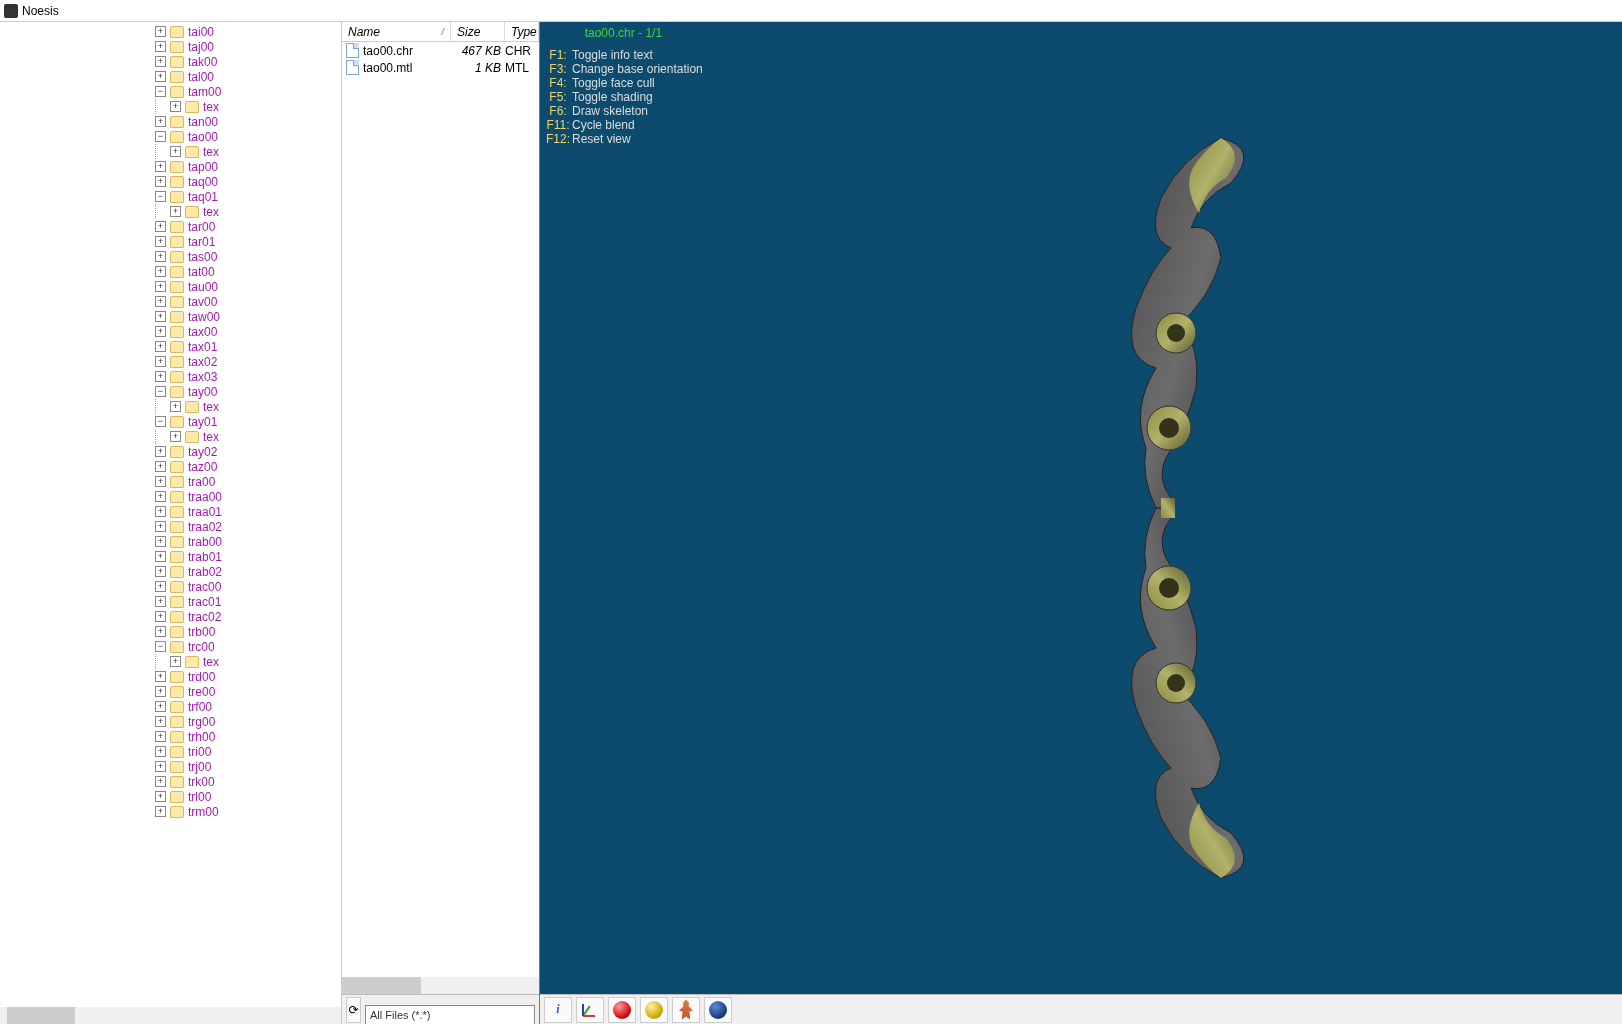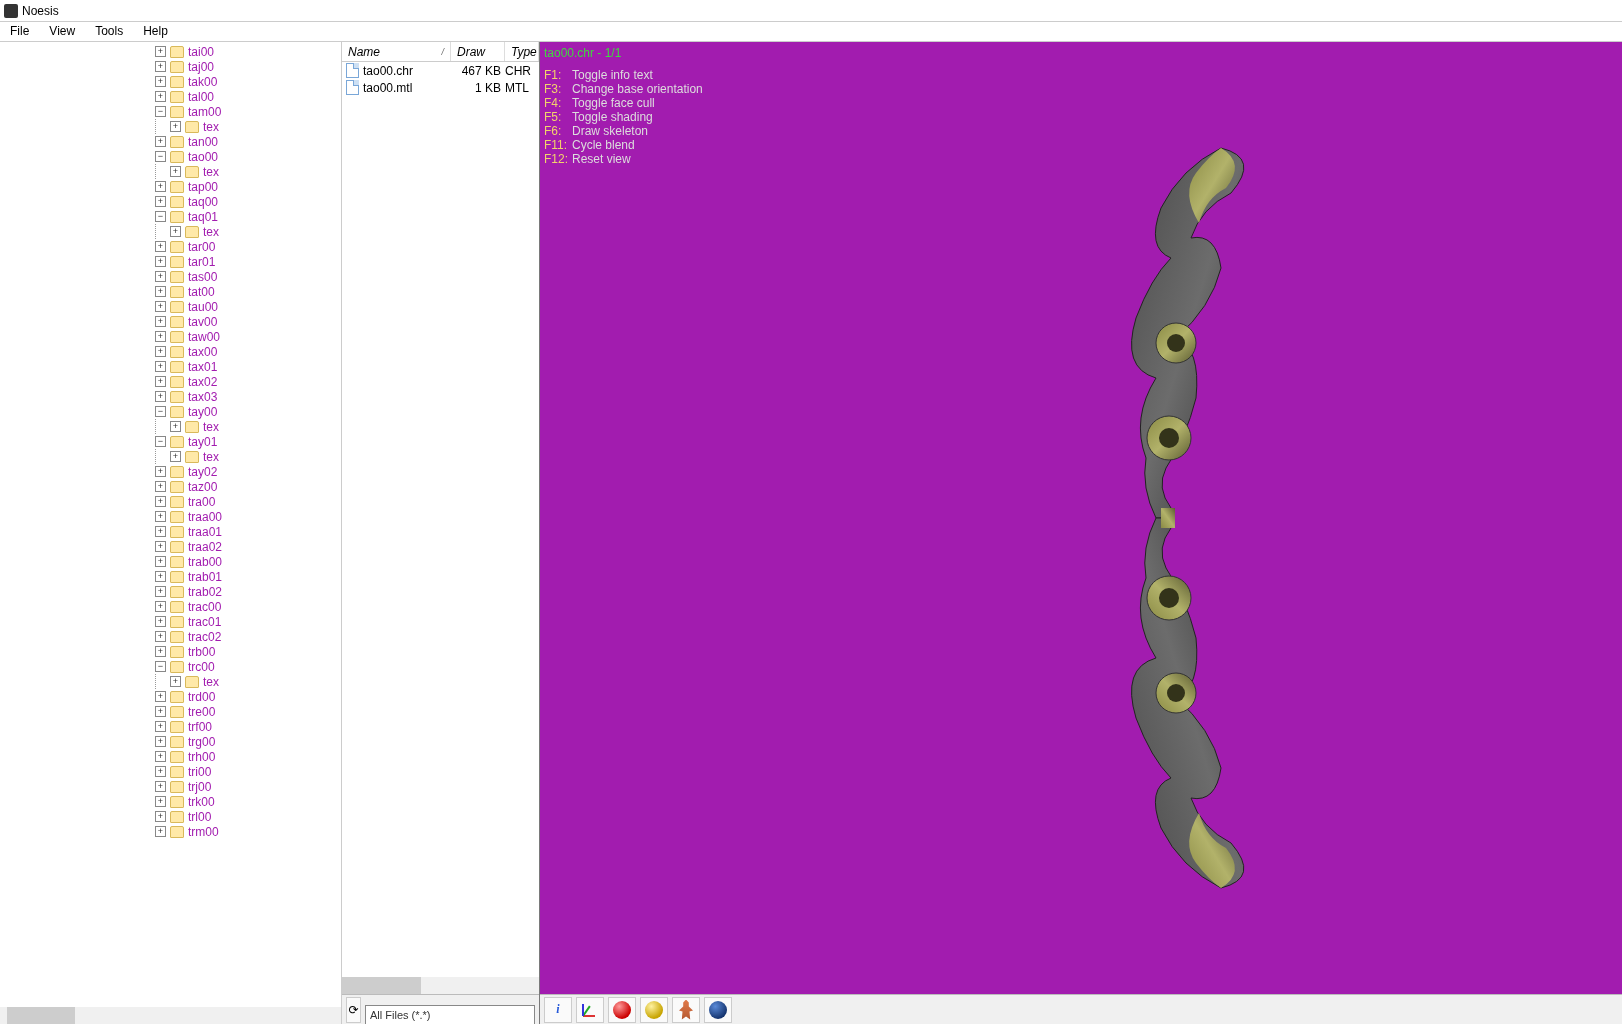--- a/index.html
+++ b/index.html
@@ -30,26 +30,26 @@
 .list-header .col { border-right: 1px solid #ddd; padding: 2px 6px; display:flex; align-items:center; justify-content:space-between; gap:3px; }
 .col-name { flex: 1; }
 .col-size { width: 54px; justify-content:flex-end; }
 .col-type { width: 34px; }
 .sort-mark { font-size: 9px; color:#666; }
 .list-body { flex: 1; overflow: hidden; }
 .list-row { display: flex; height: 17px; align-items: center; padding: 0 4px; }
 .file-ico { width: 13px; height: 15px; border: 1px solid #7aa7d8; background: #fff; margin-right: 4px; position:relative; }
 .file-ico::after { content:""; position:absolute; right:-1px; top:-1px; width:5px; height:5px; background:#cde0f4; border-left:1px solid #7aa7d8; border-bottom:1px solid #7aa7d8; }
 .list-row .name { flex: 1; }
-.list-row .size { width: 48px; text-align: right; padding-right:4px; }
+.list-row .size { width: 48px; text-align: right; padding-right:4px;font-style:italic; }
 .list-row .type { width: 30px; }
 .list-hscroll { height: 17px; background: #f0f0f0; display:flex; }
 .list-hscroll .thumb { width: 40%; background:#cdcdcd; }
 
-.viewport-pane { flex: 1; display: flex; flex-direction: column; background: #a21caf; }
+.viewport-pane { flex: 1; display: flex; flex-direction: column; background: #0c4a6e; text-align: center; }
 .viewport { flex: 1; position: relative; overflow: hidden; }
 .overlay { position: absolute; left: 4px; top: 4px; font-family: Verdana, sans-serif; font-size: 11px; color: #ddd; }
 .overlay .file-line { color: #41d641; margin-bottom: 8px; }
 .overlay .help-line { display: flex; gap: 0; line-height: 14px; }
 .overlay .key { color: #f2d36b; width: 28px; }
 .model { position:absolute; left:50%; top:50%; transform:translate(-20px,-50%); }
 .toolbar { height: 30px; background: #f0f0f0; border-top: 1px solid #bbb; display: flex; align-items: center; padding: 0 4px; gap: 4px; }
 .tool-btn { width: 28px; height: 26px; border: 1px solid #ccc; background: #fafafa; display:flex; align-items:center; justify-content:center; font-size:16px; cursor:default;}
 .filter-box { flex: 0 0 170px; height: 20px; border: 1px solid #888; background: #fff; padding: 1px 4px; font-size:11px; color:#333;margin-top:11px; }
 .icon-info { color:#2659d9; font-family:Georgia,serif; font-weight:bold; font-style:italic; }
@@ -62,26 +62,20 @@
 .icon-globe { width:18px; height:18px; border-radius:50%; background: radial-gradient(circle at 35% 30%, #5a8ad8, #12316b 75%); }
 </style>
 </head>
 <body>
 
 <div class="window">
   <div class="titlebar">
     <span class="app-icon"></span>
     <span>Noesis</span>
   </div>
-  <div class="menubar">
-    <div class="item">File</div>
-    <div class="item">View</div>
-    <div class="item">Tools</div>
-    <div class="item">Help</div>
-  </div>
   <div class="body">
 
     <div class="tree-pane">
       <div class="tree-scroll" id="tree-scroll">
           <div class="tree-row">
             <span class="tree-pad"></span>
             <span class="tree-toggler">+</span>
             <span class="folder-ico"></span>
             <span class="tree-label">tai00</span>
           </div>
@@ -409,21 +403,21 @@
       </div>
     </div>
 
     <div class="list-pane">
       <div class="list-header">
         <div class="col col-name">
           <span>Name</span>
           <span class="sort-mark">/</span>
         </div>
         <div class="col col-size">
-            <span>Draw</span>
+            <span>Size</span>
           </div>
         <div class="col col-type">
             <span>Type</span>
           </div>
       </div>
       <div class="list-body" id="list-body">
           <div class="list-row">
             <span class="file-ico"></span>
             <span class="name">tao00.chr</span>
             <span class="size">467 KB</span>

